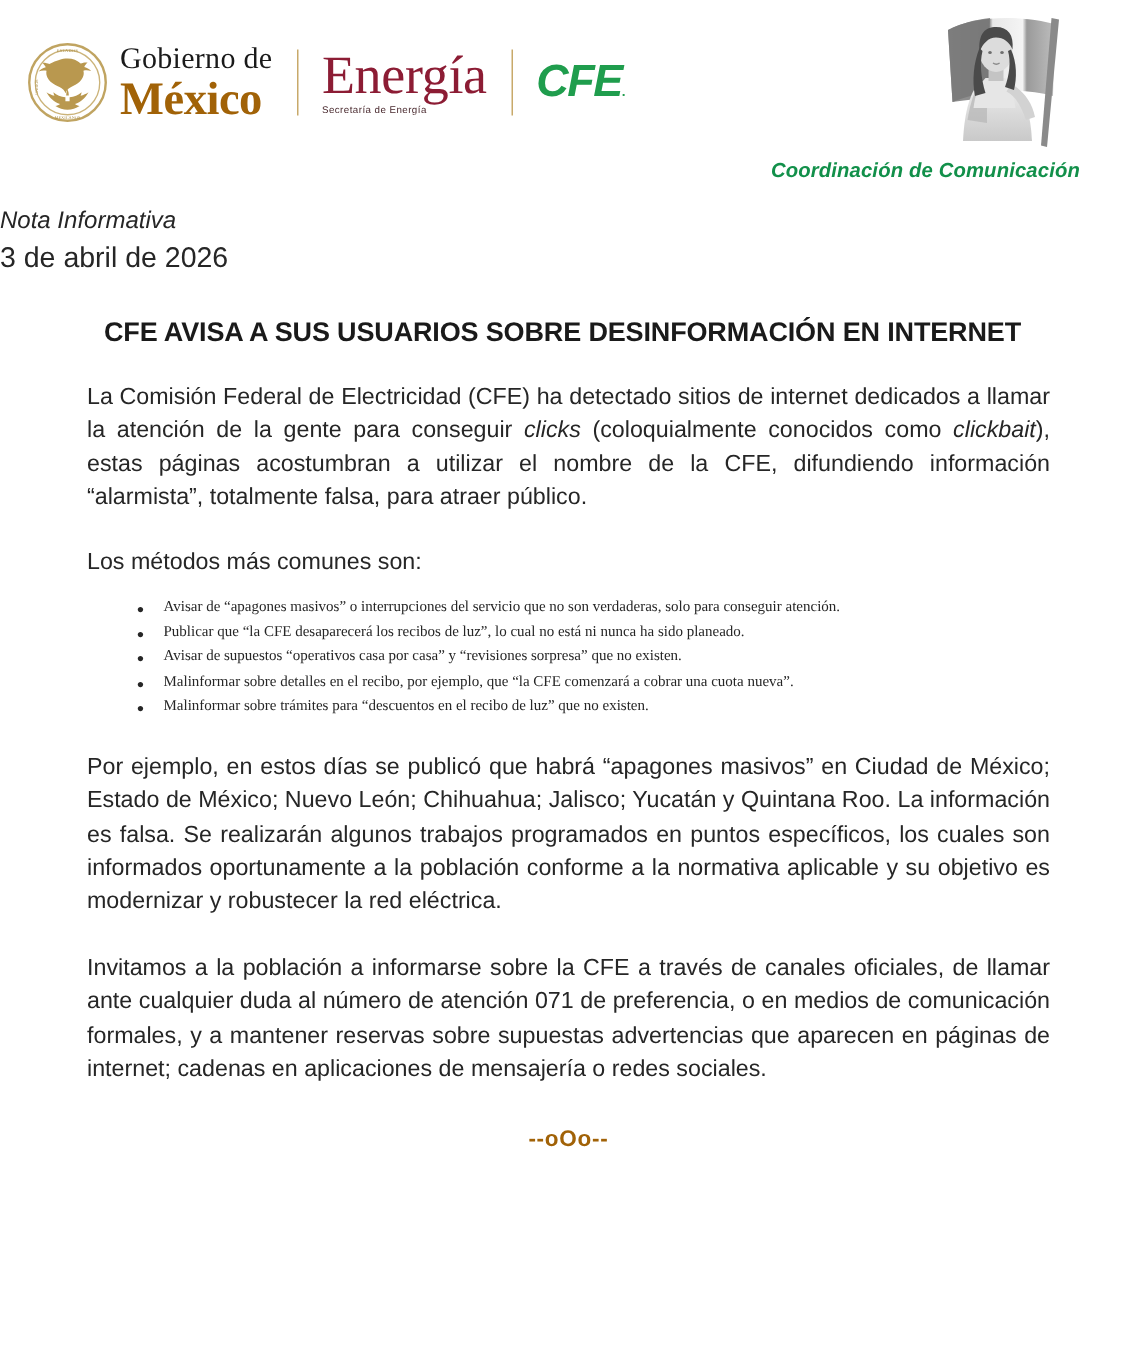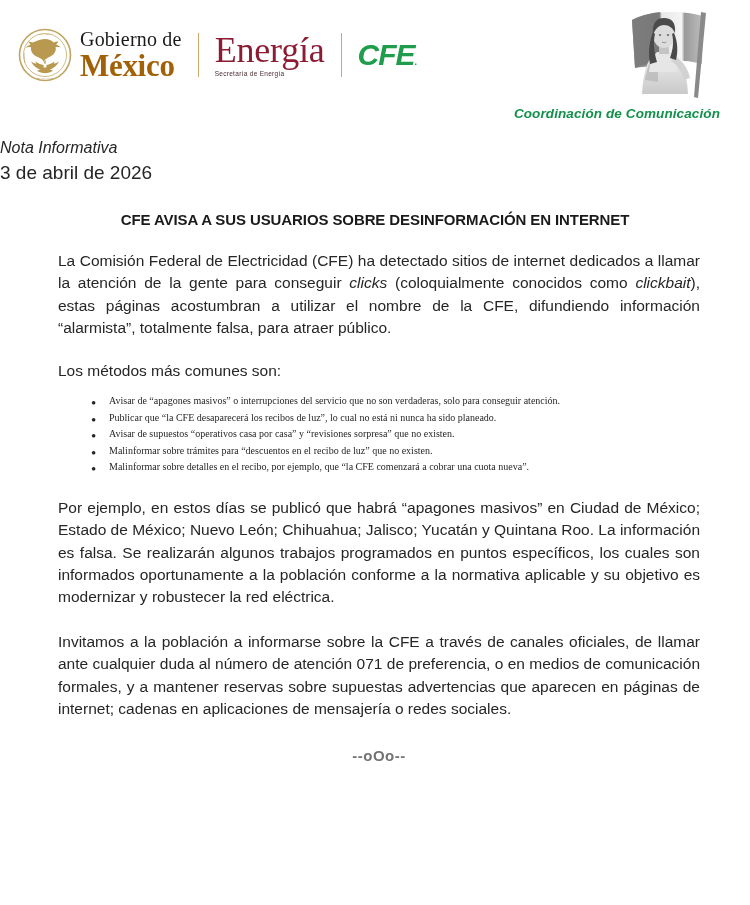--- a/index.html
+++ b/index.html
@@ -138,21 +138,21 @@
   }
   .meta .fecha {
     font-size: 19px;
     color: #262626;
     line-height: 1.45;
   }
 
   
   .doc-title {
     text-align: center;
-    font-size: 15px;
+    font-size: 18px;
     font-weight: bold;
     color: #1a1a1a;
     margin: 24px 0 0 0;
     letter-spacing: -0.1px;
   }
 
   .content {
     margin: 0;
     padding: 0 50px 0 58px;
   }
@@ -186,21 +186,21 @@
     left: 33px;
     top: -1px;
     font-size: 15px;
     color: #262626;
   }
 
   .closing {
     text-align: center;
     font-size: 15px;
     font-weight: bold;
-    color: #737373;
+    color: #a16207;
     margin-top: 26px;
     letter-spacing: 0.5px;
   }
 
   i.it { font-style: italic; }
 </style>
 </head>
 <body>
 
 <div class="header">
@@ -303,22 +303,22 @@
 <div class="content">
 
   <p><span>La Comisión Federal de Electricidad (CFE) ha detectado sitios de internet dedicados a llamar la atención de la gente para conseguir </span><i class="it">clicks</i><span> (coloquialmente conocidos como </span><i class="it">clickbait</i><span>), estas páginas acostumbran a utilizar el nombre de la CFE, difundiendo información “alarmista”, totalmente falsa, para atraer público.</span></p>
 
   <p class="tight">Los métodos más comunes son:</p>
 
   <ul class="methods">
     <li>Avisar de “apagones masivos” o interrupciones del servicio que no son verdaderas, solo para conseguir atención.</li>
     <li>Publicar que “la CFE desaparecerá los recibos de luz”, lo cual no está ni nunca ha sido planeado.</li>
     <li>Avisar de supuestos “operativos casa por casa” y “revisiones sorpresa” que no existen.</li>
+    <li>Malinformar sobre detalles en el recibo, por ejemplo, que “la CFE comenzará a cobrar una cuota nueva”.</li>
     <li>Malinformar sobre trámites para “descuentos en el recibo de luz” que no existen.</li>
-    <li>Malinformar sobre detalles en el recibo, por ejemplo, que “la CFE comenzará a cobrar una cuota nueva”.</li>
   </ul>
 
   <p>Por ejemplo, en estos días se publicó que habrá “apagones masivos” en Ciudad de México; Estado de México; Nuevo León; Chihuahua; Jalisco; Yucatán y Quintana Roo. La información es falsa. Se realizarán algunos trabajos programados en puntos específicos, los cuales son informados oportunamente a la población conforme a la normativa aplicable y su objetivo es modernizar y robustecer la red eléctrica.</p>
 
   <p>Invitamos a la población a informarse sobre la CFE a través de canales oficiales, de llamar ante cualquier duda al número de atención 071 de preferencia, o en medios de comunicación formales, y a mantener reservas sobre supuestas advertencias que aparecen en páginas de internet; cadenas en aplicaciones de mensajería o redes sociales.</p>
 
   <div class="closing">--oOo--</div>
 </div>
 
 </body></html>

